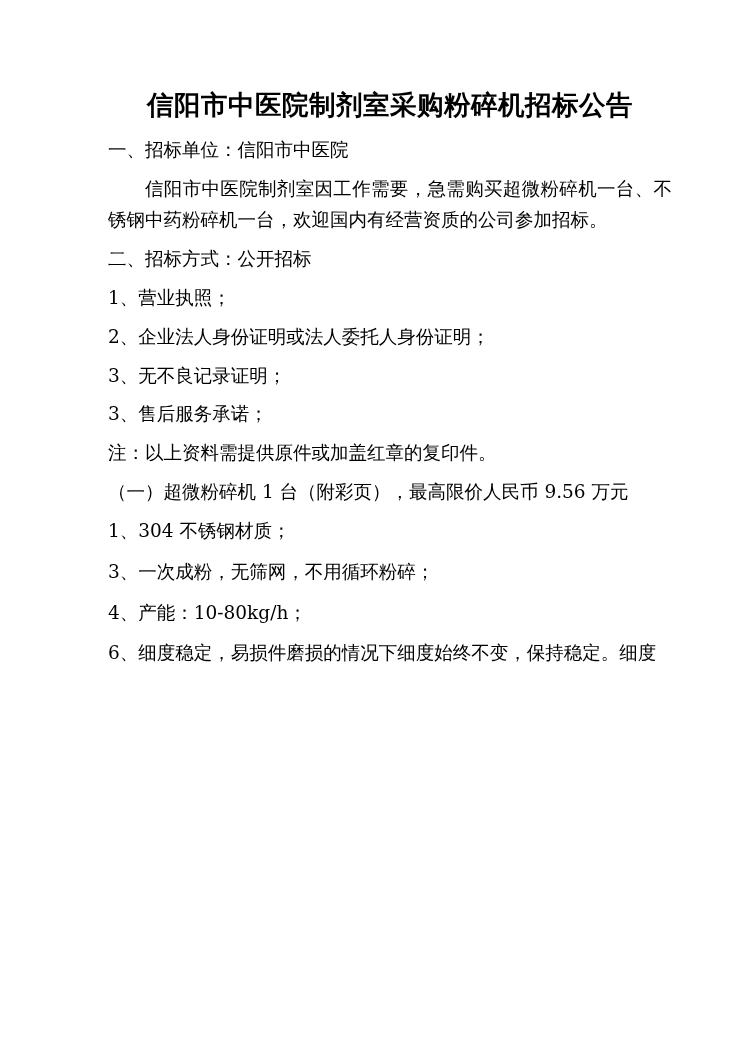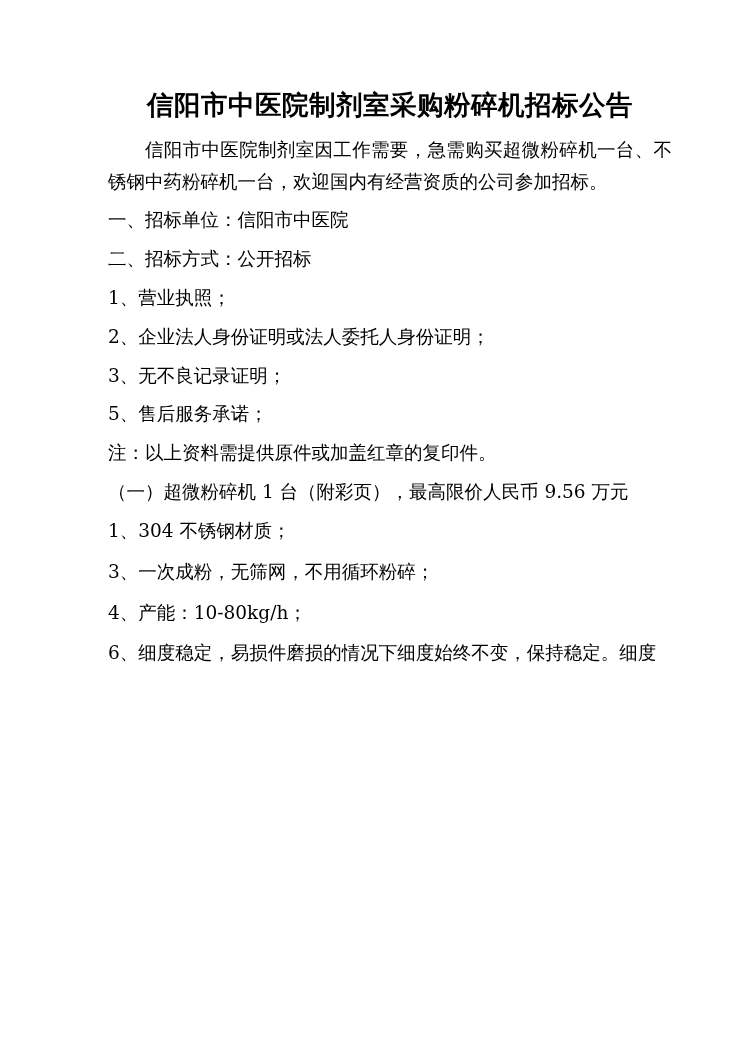--- a/index.html
+++ b/index.html
@@ -50,28 +50,28 @@
 </style>
 </head>
 <body>
 
 <div class="page">
 
   <h1 class="doc-title">信阳市中医院制剂室采购粉碎机招标公告</h1>
 
   <div class="body-block">
 
+    <p class="para">一、招标单位：信阳市中医院</p>
+
     <p class="para indent">信阳市中医院制剂室因工作需要，急需购买超微粉碎机一台、不锈钢中药粉碎机一台，欢迎国内有经营资质的公司参加招标。</p>
-
-    <p class="para">一、招标单位：信阳市中医院</p>
     <p class="para">二、招标方式：公开招标</p>
     <p class="para">1、营业执照；</p>
     <p class="para">2、企业法人身份证明或法人委托人身份证明；</p>
     <p class="para">3、无不良记录证明；</p>
-    <p class="para">5、售后服务承诺；</p>
+    <p class="para">3、售后服务承诺；</p>
     <p class="para">注：以上资料需提供原件或加盖红章的复印件。</p>
     <p class="para">（一）超微粉碎机 1 台（附彩页），最高限价人民币 9.56 万元</p>
     <p class="para spec">1、304 不锈钢材质；</p>
     <p class="para spec">3、一次成粉，无筛网，不用循环粉碎；</p>
     <p class="para spec">4、产能：10-80kg/h；</p>
     <p class="para spec">6、细度稳定，易损件磨损的情况下细度始终不变，保持稳定。细度</p>
 
   </div>
 </div>
 

